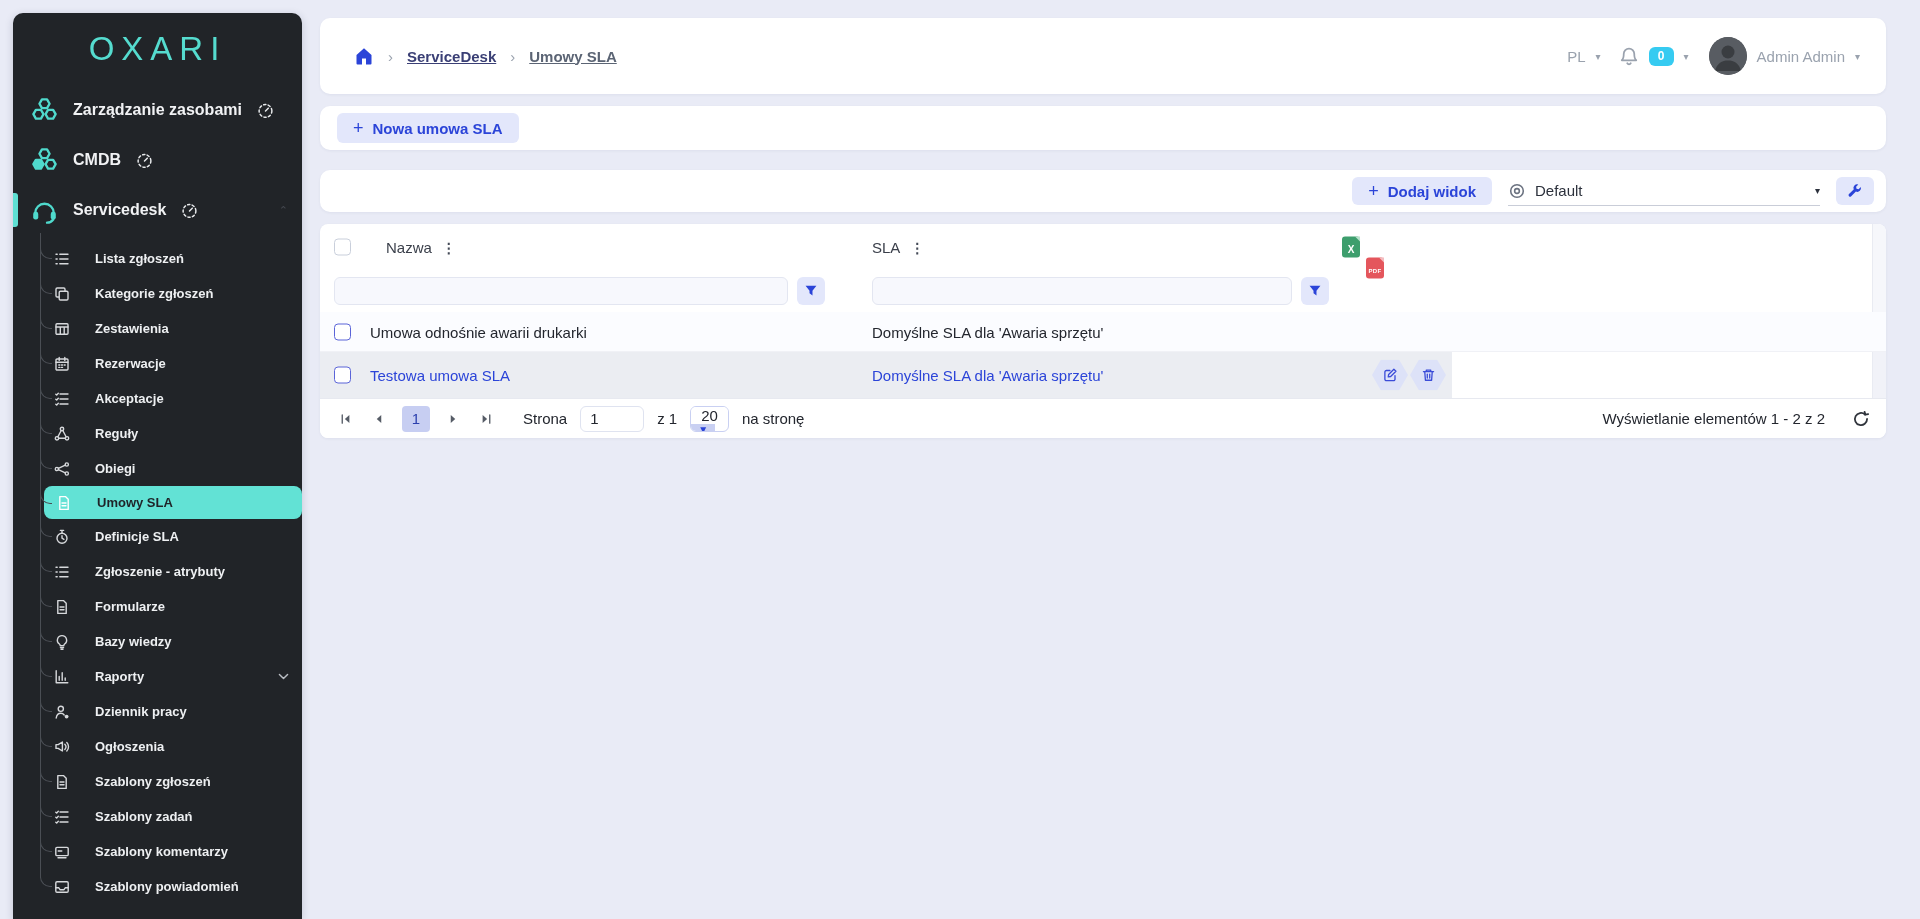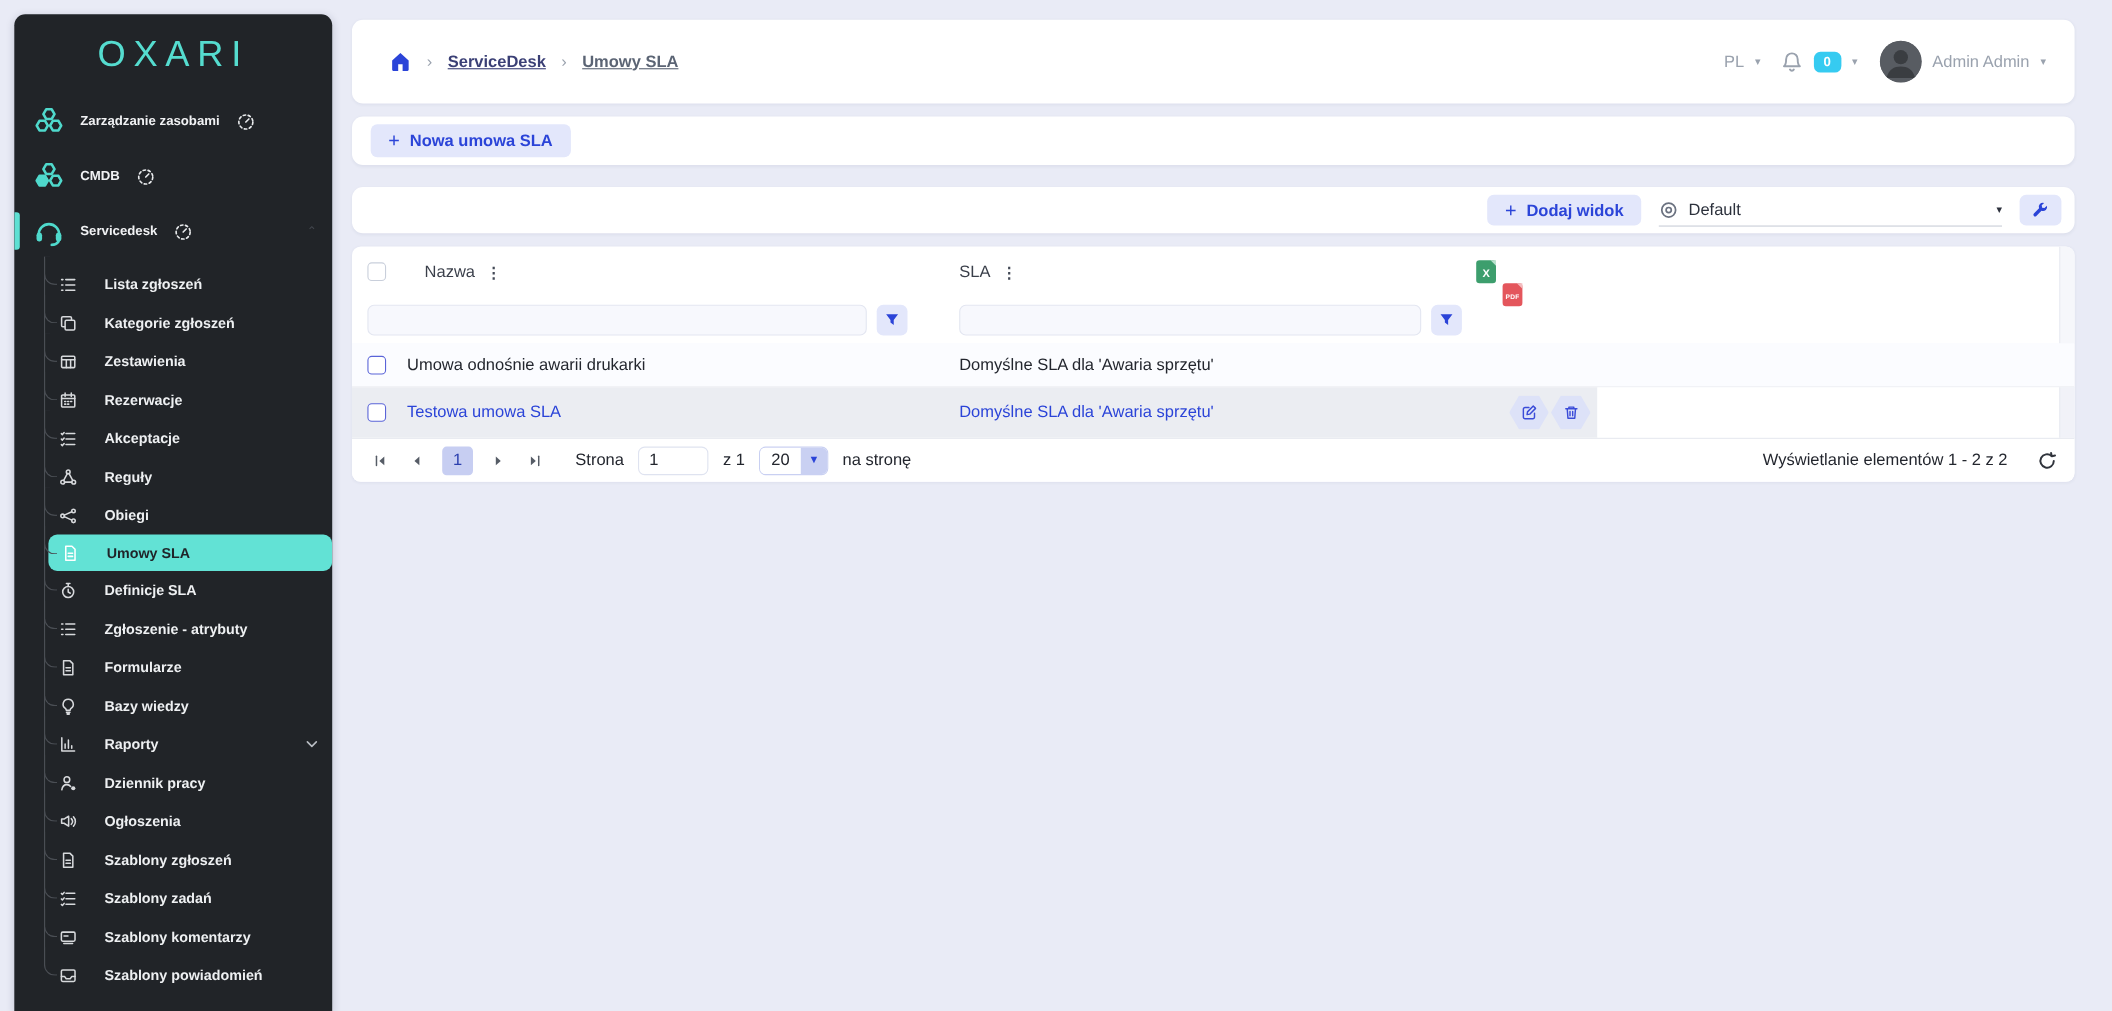--- a/index.html
+++ b/index.html
@@ -16,21 +16,21 @@
     background:#212428; border-radius:10px 10px 0 0; overflow:hidden;
     box-shadow:0 2px 8px rgba(30,35,60,.18);
   }
   .logo { height:64px; display:flex; align-items:center; justify-content:center;
     color:#55dccf; font-size:33px; letter-spacing:7px; font-weight:400; padding-top:8px;}
   .sections { margin-top:8px; }
   .section-row { height:50px; display:flex; align-items:center; gap:15px;
     padding-left:18px; position:relative; cursor:pointer; }
   .section-row .s-icon { width:27px; height:27px; color:#4fd9cc; display:flex; align-items:center; justify-content:center; }
   .section-row .s-icon svg { width:27px; height:27px; }
-  .section-label { color:#f1f2f4; font-weight:700; font-size:12px; }
+  .section-label { color:#f1f2f4; font-weight:700; font-size:16px; }
   .gauge { color:#e8eaec; display:flex; }
   .gauge svg { width:17px; height:17px; }
   .active-bar { position:absolute; left:0; top:8px; width:5px; height:34px;
     background:#5fe0d3; border-radius:0 3px 3px 0; }
   .sec-chevron { position:absolute; right:14px; color:#44484f; font-size:11px; }
   .submenu { position:relative; margin-top:6px; }
   .tree-line { position:absolute; left:27px; top:-6px; bottom:26px; width:1px; background:#4a4e54; }
   .sub-item { height:35px; display:flex; align-items:center; position:relative; cursor:pointer; }
   .sub-item::before { content:""; position:absolute; left:27px; top:-8px; width:11px; height:25px;
     border-left:1px solid #4a4e54; border-bottom:1px solid #4a4e54; border-bottom-left-radius:10px; }
@@ -113,21 +113,21 @@
   .t-pager { position:absolute; left:0; right:0; bottom:0; height:40px; border-top:1px solid #e7e9f0;
     display:flex; align-items:center; padding:0 16px; gap:13px; background:#fff; }
   .pg-nav { display:flex; align-items:center; justify-content:center; width:20px; height:22px;
     color:#565c66; background:none; border:none; cursor:pointer; }
   .pg-nav svg { width:12px; height:12px; }
   .pg-current { width:28px; height:26px; background:#c7cef2; color:#2b3fae; border:none; border-radius:4px;
     font-family:inherit; font-size:15px; cursor:pointer; }
   .pg-word { margin-left:14px; }
   .pg-input { width:64px; height:26px; border:1px solid #dfe3f0; border-radius:6px; background:#fff;
     font-family:inherit; font-size:15px; padding:0 9px; color:#23262e; }
-  .pg-size { display:flex; height:26px; border:1px solid #c9d0f2; border-radius:6px; overflow:hidden; cursor:pointer; }
+  .pg-size { display:flex; height:26px; border:1px solid #c9d0f2; border-radius:6px; overflow:hidden; cursor:pointer;flex-direction:column; }
   .pg-size .val { background:#fff; display:flex; align-items:center; padding:0 10px; min-width:36px; }
   .pg-size .car { width:24px; background:#c9d0f2; color:#2b44d8; display:flex; align-items:center; justify-content:center; font-size:10px; }
   .pg-spacer { flex:1; }
   .refresh-btn { background:none; border:none; color:#30343c; display:flex; cursor:pointer; margin-left:14px; }
   .refresh-btn svg { width:18px; height:18px; }
 </style>
 </head>
 <body>
 
 <nav class="sidebar">

